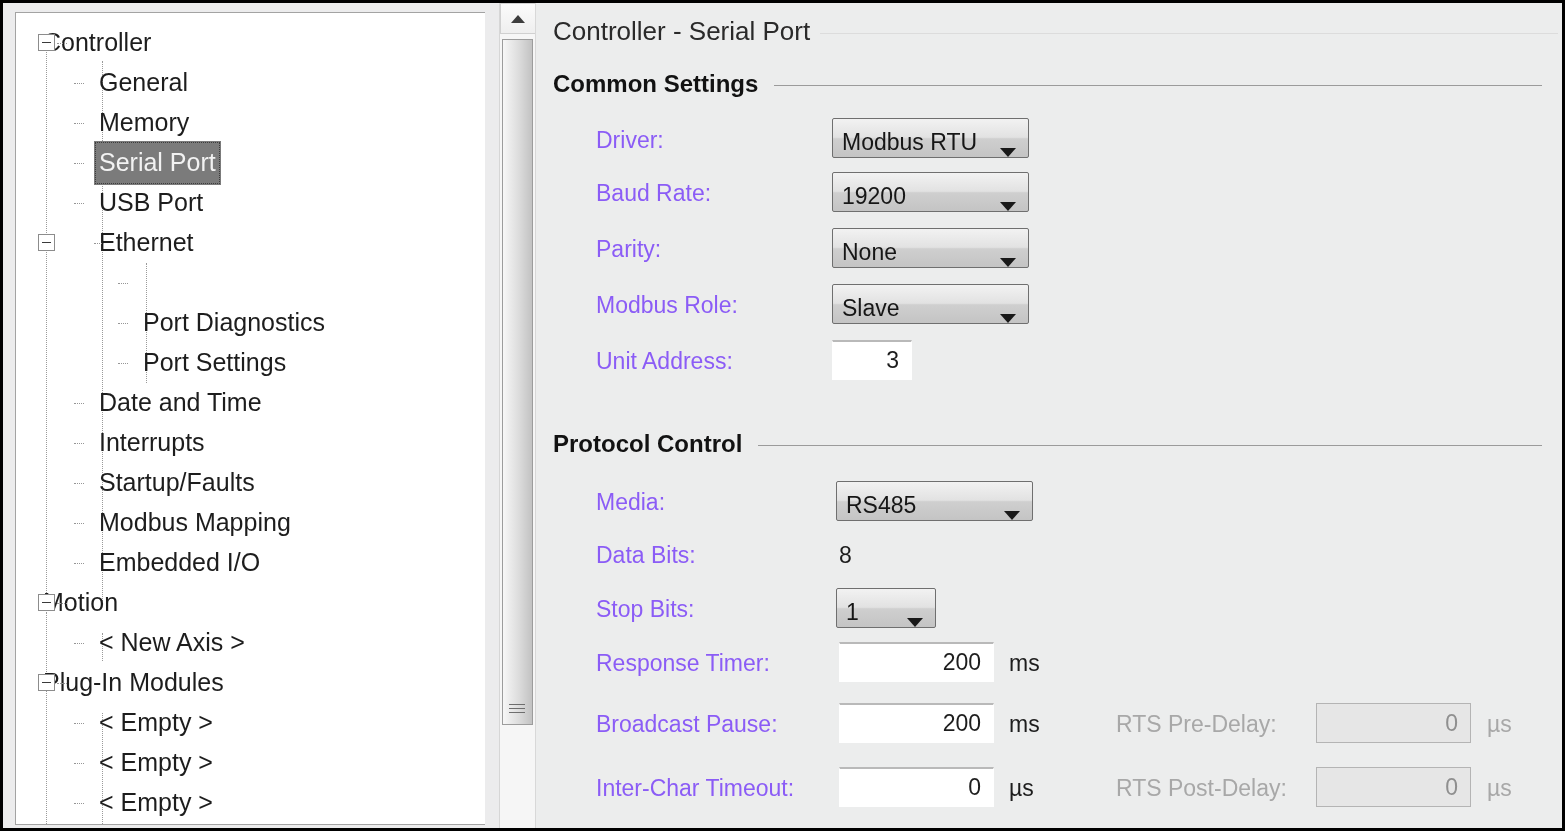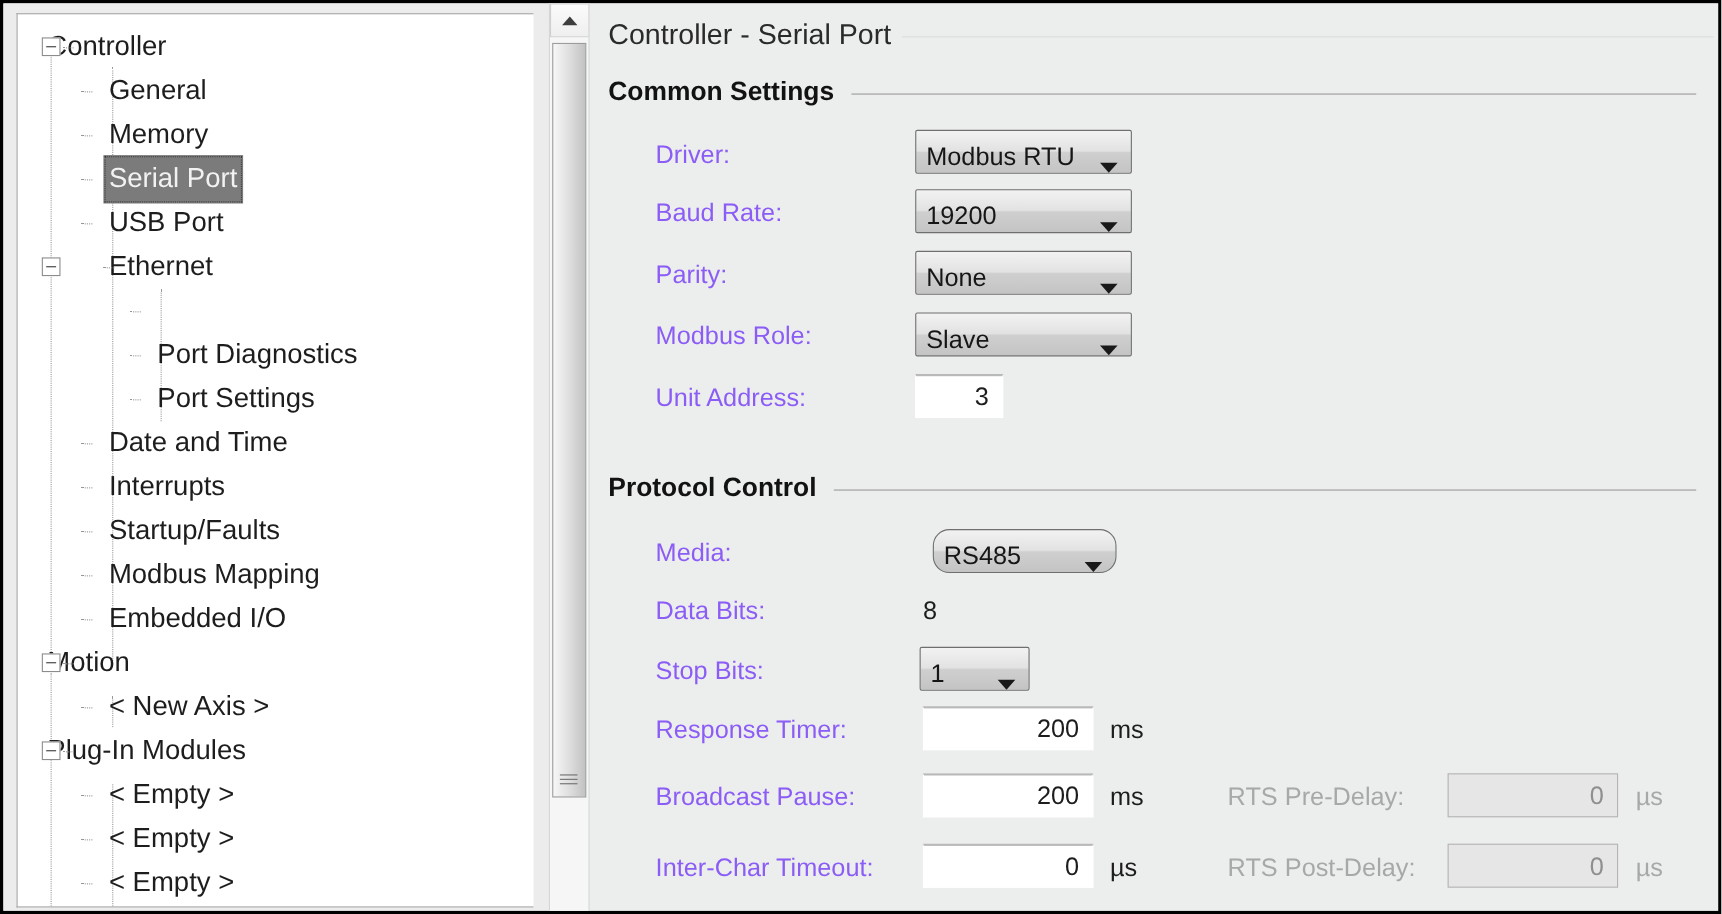--- a/index.html
+++ b/index.html
@@ -429,21 +429,21 @@
 
     <span class="field-label" style="left:60px; top:345px;">Unit Address:</span>
     <div class="textbox" style="left:296px; top:337px; width:80px;">3</div>
 
     <div class="section-header-row" id="sec-protocol">
       <span class="title">Protocol Control</span>
       <span class="rule"></span>
     </div>
 
     <span class="field-label" style="left:60px; top:486px;">Media:</span>
-    <div class="combo" style="left:312px; top:478px; width:167px;border-radius:15px;">
+    <div class="combo" style="left:300px; top:478px; width:197px;">
       <span class="combo-text">RS485</span>
       <span class="combo-arrow"></span>
     </div>
 
     <span class="field-label" style="left:60px; top:539px;">Data Bits:</span>
     <span class="static-value" style="left:303px; top:539px;">8</span>
 
     <span class="field-label" style="left:60px; top:593px;">Stop Bits:</span>
     <div class="combo" style="left:300px; top:585px; width:100px;">
       <span class="combo-text">1</span>

